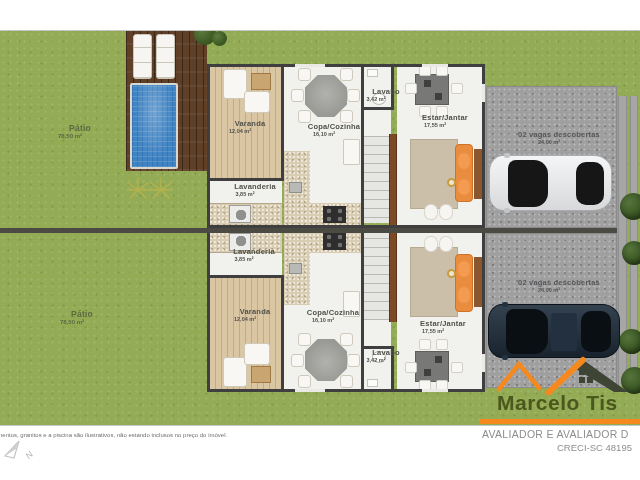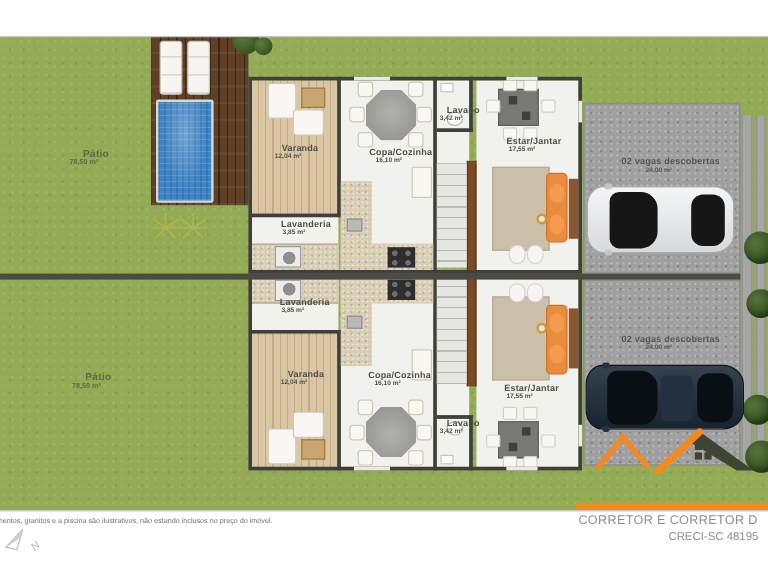--- a/index.html
+++ b/index.html
@@ -376,18 +376,19 @@
       <polyline points="11,34 31,9 51,33" fill="none" stroke="#f6891e" stroke-width="4.5" stroke-linecap="round"></polyline>
       <polygon points="94,4 140,37 126,37 88,14" fill="#3e4535"></polygon>
       <line x1="60" y1="38" x2="95" y2="5" stroke="#f6891e" stroke-width="6" stroke-linecap="round"></line>
       <g fill="#3e4535">
         <rect x="91" y="14" width="6" height="6"></rect>
           <rect x="99" y="14" width="6" height="6"></rect>
         <rect x="91" y="22" width="6" height="6"></rect>
           <rect x="99" y="22" width="6" height="6"></rect>
       </g>
     </svg>
+    <div class="logo-name">Marcelo Tis</div>
     <div class="logo-bar"></div>
-    <div class="logo-sub">CORRETOR E CORRETOR D</div>
+    <div class="logo-sub">AVALIADOR E AVALIADOR D</div>
     <div class="logo-creci">CRECI-SC 48195</div>
   </div>
 
 </div>
 
 </body></html>

